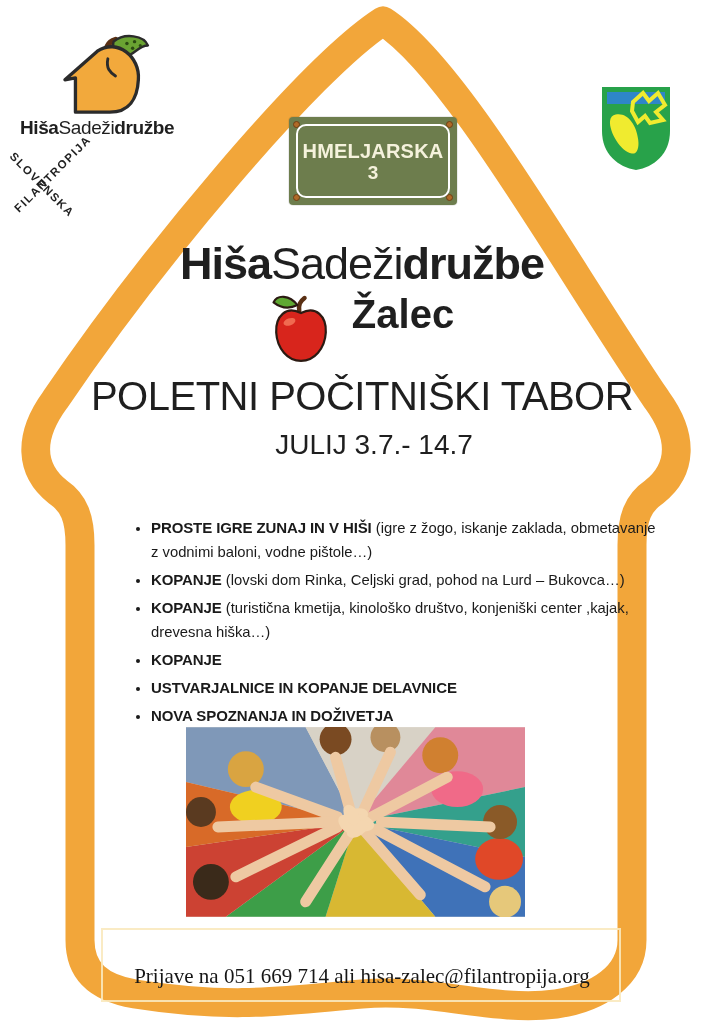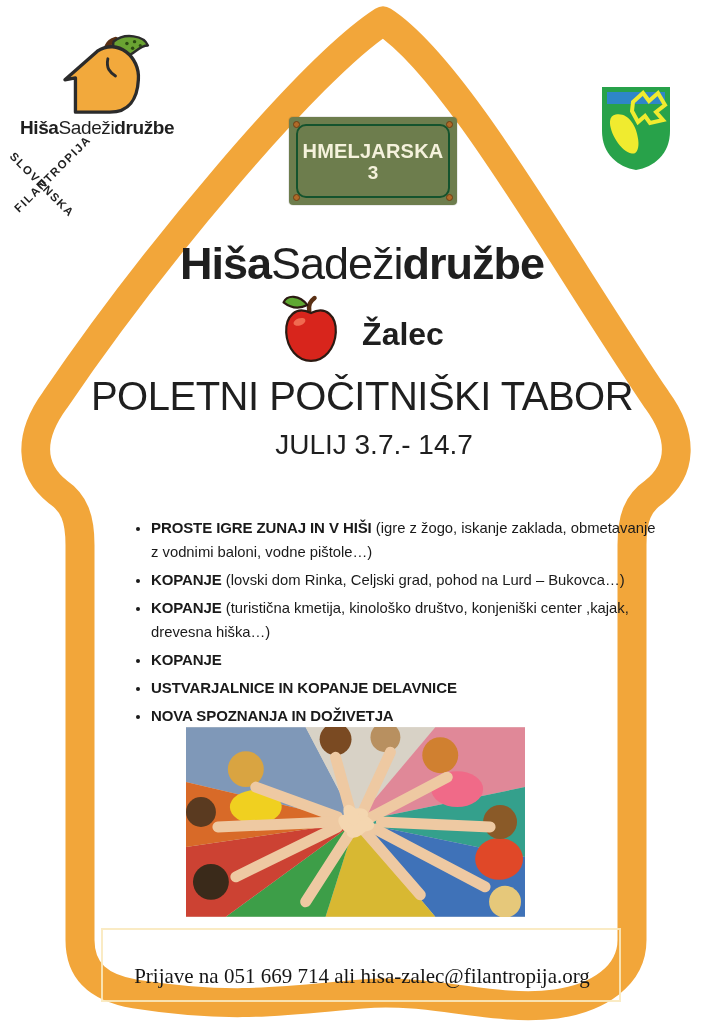--- a/index.html
+++ b/index.html
@@ -25,38 +25,38 @@
   .stamp { position:absolute; left:0; top:138px; width:115px; height:95px; z-index:2; }
   .stamp span { position:absolute; font-weight:bold; font-size:11.5px; letter-spacing:1.6px; white-space:nowrap; }
   .stamp-line1 { left:16px; top:12px; transform:rotate(45deg); transform-origin:left top; }
   .stamp-line2 { left:12px; top:68px; transform:rotate(-45deg); transform-origin:left top; }
 
   
   .street-sign { position:absolute; left:289px; top:117px; width:168px; height:88px;
     background:var(--sign-green,#6D7D4D); border-radius:4px; z-index:3;
     box-shadow:0 0 0 1px rgba(0,0,0,0.08); }
   .street-sign-inner { position:absolute; left:7px; top:7px; right:7px; bottom:7px;
-    border:2px solid #14532d; border-radius:10px;
+    border:2px solid #ffffff; border-radius:10px;
     display:flex; flex-direction:column; align-items:center; justify-content:center; }
   .street-sign-line1 { color:#f5f2dc; font-weight:bold; font-size:20px; letter-spacing:0.2px; line-height:22px; }
   .street-sign-line2 { color:#f5f2dc; font-weight:bold; font-size:19px; line-height:21px; }
   .screw { position:absolute; width:7px; height:7px; border-radius:50%;
     background:#b06a28; border:1px solid #6e3f14; box-sizing:border-box; }
   .screw.tl { left:4px; top:4px; } .screw.tr { right:4px; top:4px; }
   .screw.bl { left:4px; bottom:4px; } .screw.br { right:4px; bottom:4px; }
 
   
   .coat-of-arms { position:absolute; left:599px; top:84px; z-index:2; }
 
   
   .center-logo { position:absolute; left:0; width:724px; top:238px; text-align:center; z-index:2; }
   .center-logo-text { font-size:45px; letter-spacing:-1px; line-height:52px; white-space:nowrap; }
   .center-logo-text .b { font-weight:bold; }
   .center-logo-sub { display:flex; justify-content:center; align-items:flex-start; gap:20px; margin-top:2px; }
-  .center-logo-city { font-size:32px; font-weight:bold; margin-top:24px; }
+  .center-logo-city { font-size:40px; font-weight:bold; margin-top:0; }
 
   
   .page-title { position:absolute; left:0; width:724px; top:374px; text-align:center;
     font-size:40px; letter-spacing:-0.5px; z-index:2; white-space:nowrap; }
   .date-line { position:absolute; left:12px; width:724px; text-align:center; font-size:28px; z-index:2; }
   .date-line.d1 { top:429px; } .date-line.d2 { top:468px; }
 
   
   .bullets { position:absolute; left:127px; top:516px; width:505px; margin:0;
     padding-left:24px; z-index:2; list-style:disc; }

